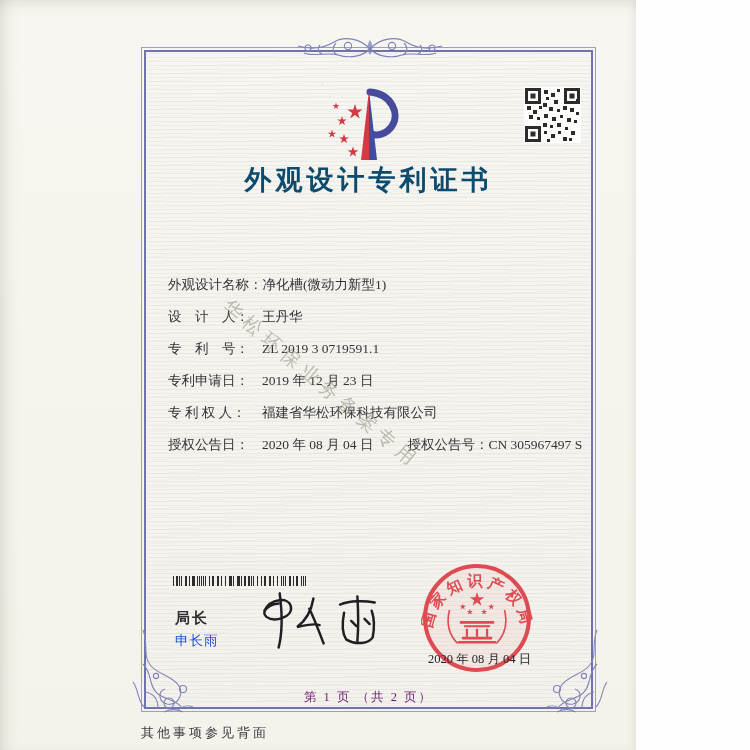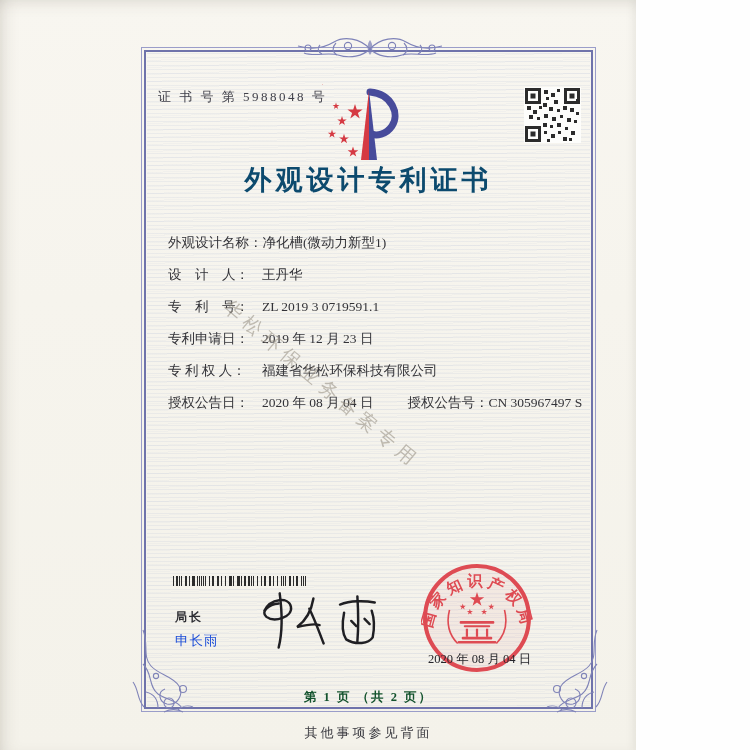--- a/index.html
+++ b/index.html
@@ -32,47 +32,47 @@
   .cert-no { position:absolute; left:158px; top:88px; font-size:13px; letter-spacing:2.5px; color:#41414a; }
 
   .logo { position:absolute; left:322px; top:84px; width:96px; height:84px; }
   .qr { position:absolute; left:524px; top:87px; width:57px; height:56px; }
 
   .title { position:absolute; left:141px; top:162px; width:455px; text-align:center;
     font-size:27px; font-weight:700; letter-spacing:4px; color:#0c4a6e; }
 
   .fields { position:absolute; left:168px; top:235px; width:406px; font-size:13.5px; color:#333338; }
   .field-row { height:15px; line-height:15px; margin-bottom:17px; white-space:nowrap; }
-  .f-label { display:inline-block; min-width:94px; white-space:pre; }
+  .f-label { display:inline-block; min-width:94px; white-space:pre;margin-top:42px; }
   .f-label2 { display:inline-block; margin-left:34px; white-space:pre; }
   .f-value { white-space:pre; }
 
   .paras { position:absolute; left:168px; top:445px; width:404px; font-size:13.5px;
     line-height:17.6px; text-align:justify; color:#3a3a40; }
   .paras p { text-indent:2em; }
 
   .barcode { position:absolute; left:173px; top:576px; width:134px; height:10px;
     background-image:
       repeating-linear-gradient(90deg,#2c2c2c 0 1.5px, rgba(0,0,0,0) 1.5px 4px),
       repeating-linear-gradient(90deg,#2c2c2c 0 1px, rgba(0,0,0,0) 1px 6.5px),
       repeating-linear-gradient(90deg, rgba(0,0,0,0) 0 2.5px, #2c2c2c 2.5px 3.5px, rgba(0,0,0,0) 3.5px 9px); }
 
   .signer-title { position:absolute; left:175px; top:609px; font-family:"Liberation Sans","DejaVu Sans",sans-serif;
-    font-size:12px; font-weight:700; color:#2e2e33; letter-spacing:2px;text-align:right; }
+    font-size:15px; font-weight:700; color:#2e2e33; letter-spacing:2px;text-align:right; }
   .signer-name { position:absolute; left:175px; top:632px; font-family:"Liberation Sans","DejaVu Sans",sans-serif;
     font-size:13.5px; font-weight:400; color:#1d4ed8; letter-spacing:1px; }
   .signature { position:absolute; left:248px; top:588px; width:138px; height:70px; }
 
   .seal { position:absolute; left:421px; top:562px; width:112px; height:112px; opacity:.93; }
   .seal-date { position:absolute; left:428px; top:651px; width:100px; text-align:center;
     font-size:12.5px; color:#26262b; white-space:nowrap; }
 
   .page-footer { position:absolute; left:141px; top:689px; width:455px; text-align:center;
-    font-size:12.5px; letter-spacing:2px; color:#14532d;font-weight:bold; }
-  .back-note { position:absolute; left:141px; top:724px; width:455px; text-align:center;
+    font-size:12.5px; letter-spacing:2px; color:#701a75; }
+  .back-note { position:absolute; left:141px; top:724px; width:455px; text-align:left;
     font-size:13px; letter-spacing:3px; color:#3c3c42; }
 
   .watermark { position:absolute; left:234px; top:294px; transform:rotate(40deg); transform-origin:0 0;
     font-size:19px; letter-spacing:6px; color:rgba(146,139,126,0.55); white-space:nowrap;
     pointer-events:none; z-index:6; }
 </style>
 </head>
 <body>
 
 <div class="stage">
@@ -119,21 +119,20 @@
       <path d="M31,4 c6,14 -1,26 8,36 c8,9 22,10 28,20 c5,9 -2,20 -12,18 c-8,-2 -10,-12 -2,-15"></path>
       <path d="M31,38 c10,10 5,22 15,30 c8,6 19,6 24,14"></path>
       <path d="M34,66 c8,2 12,8 12,16 M21,56 c6,8 4,18 11,25"></path>
       <circle cx="57" cy="77" r="5"></circle>
         <circle cx="71" cy="63" r="3.5"></circle>
         <circle cx="44" cy="50" r="2.6"></circle>
       <path d="M52,86 c6,-3 13,-3 19,0 M66,84 c4,-4 10,-5 15,-3"></path>
     </g>
   </svg>
 
-  <div class="cert-no">证 书 号 第 5988048 号</div>
 
   <svg class="logo" viewBox="0 0 96 84">
     <path d="M48,8 C70,10 78,30 70,42 C64,51 54,52 50,50" fill="none" stroke="#474b9b" stroke-width="7" stroke-linecap="round"></path>
     <polygon points="47,6 39,76 47,76" fill="#d53a43"></polygon>
     <polygon points="47,6 47,76 55,76" fill="#474b9b"></polygon>
     <g fill="#d53a43">
       <path id="st" d="M0,-1 L0.224,-0.309 0.951,-0.309 0.363,0.118 0.588,0.809 0,0.382 -0.588,0.809 -0.363,0.118 -0.951,-0.309 -0.224,-0.309 Z"></path>
       <use href="#st" transform="translate(33,28) scale(8)"></use>
       <use href="#st" transform="translate(20,37) scale(5)"></use>
       <use href="#st" transform="translate(10,50) scale(4.4)"></use>

